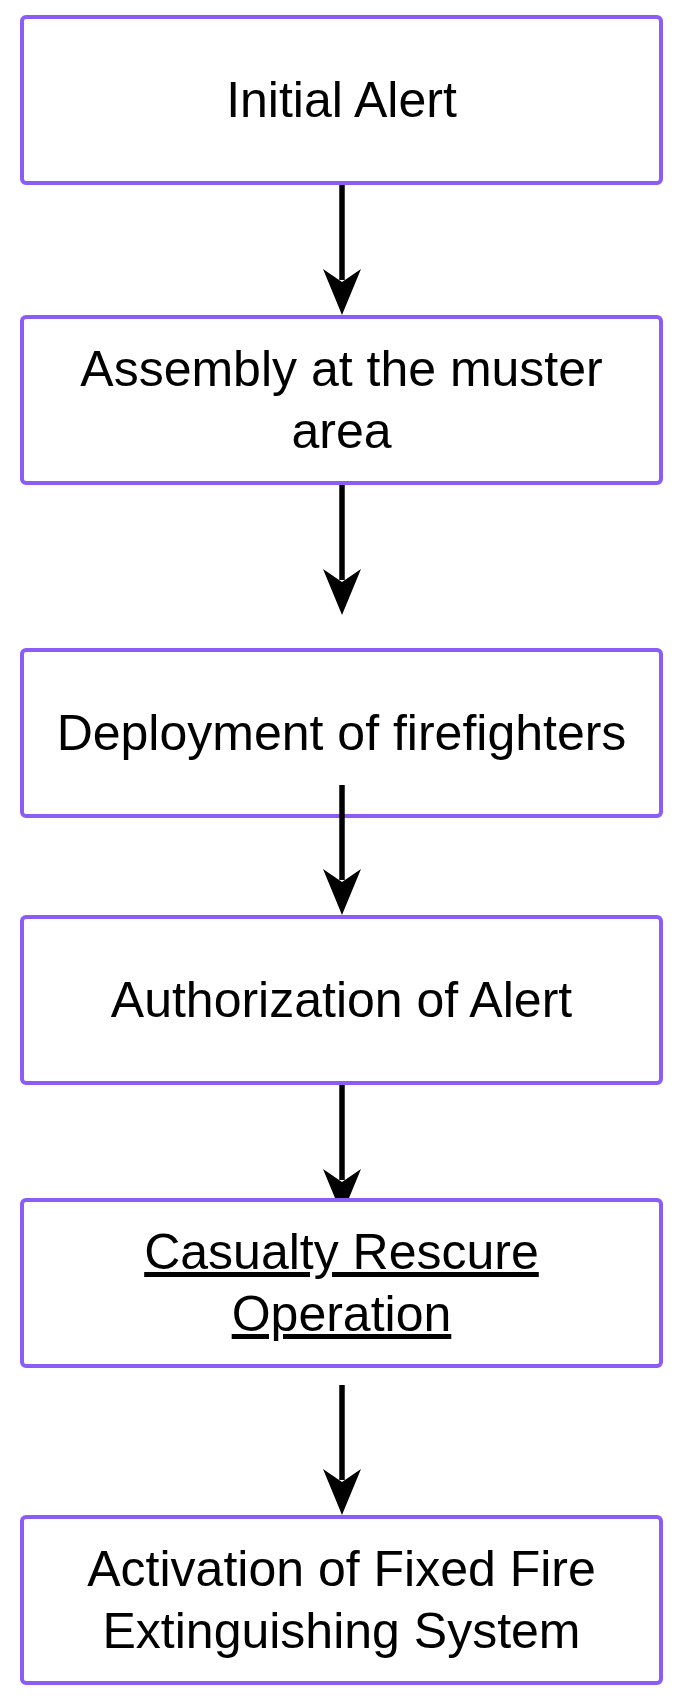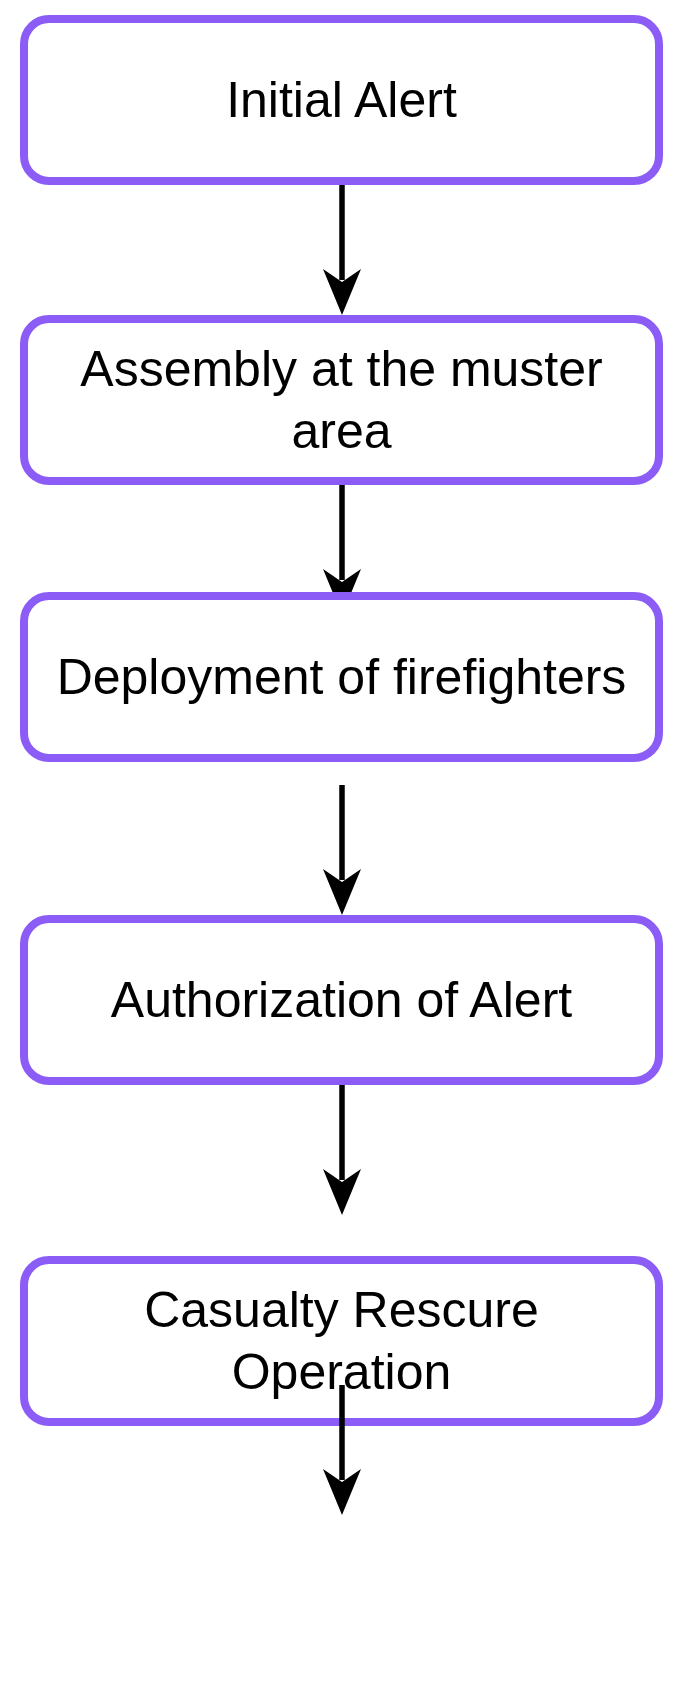--- a/index.html
+++ b/index.html
@@ -13,39 +13,39 @@
     height: 1708px;
     background: #ffffff;
     overflow: hidden;
   }
   .node {
     position: absolute;
     left: 20px;
     width: 643px;
     height: 170px;
     background: #ffffff;
-    border: 8px solid #8b5cf6;
-    border-radius: 29px;
+    border: 4px solid #8b5cf6;
+    border-radius: 6px;
     display: flex;
     align-items: center;
     justify-content: center;
     text-align: center;
     padding: 8px 14px;
   }
   .node-label {
     font-size: 50px;
     line-height: 62px;
     color: #000000;
     white-space: pre-line;
   }
   .n0 { top: 15px; }
   .n1 { top: 315px; text-align: center; }
-  .n2 { top: 592px; }
+  .n2 { top: 648px; }
   .n3 { top: 915px; }
-  .n4 { top: 1256px; }
+  .n4 { top: 1198px; text-decoration: underline; }
   .n5 { top: 1515px; }
   .connector {
     position: absolute;
     left: 317px;
     width: 50px;
     height: 130px;
     display: block;
   }
   .c0 { top: 185px; }
   .c1 { top: 485px; }
@@ -100,14 +100,18 @@
   <div class="node n4">
     <div class="node-label">Casualty Rescure
 Operation</div>
   </div>
 
   <svg class="connector c4" viewBox="0 0 50 130" xmlns="http://www.w3.org/2000/svg">
     <line x1="25" y1="0" x2="25" y2="95"></line>
     <polygon points="25,130 6,84 25,97 44,84"></polygon>
   </svg>
 
+  <div class="node n5">
+    <div class="node-label">Activation of Fixed Fire
+Extinguishing System</div>
+  </div>
 
 </div>
 
 </body></html>

